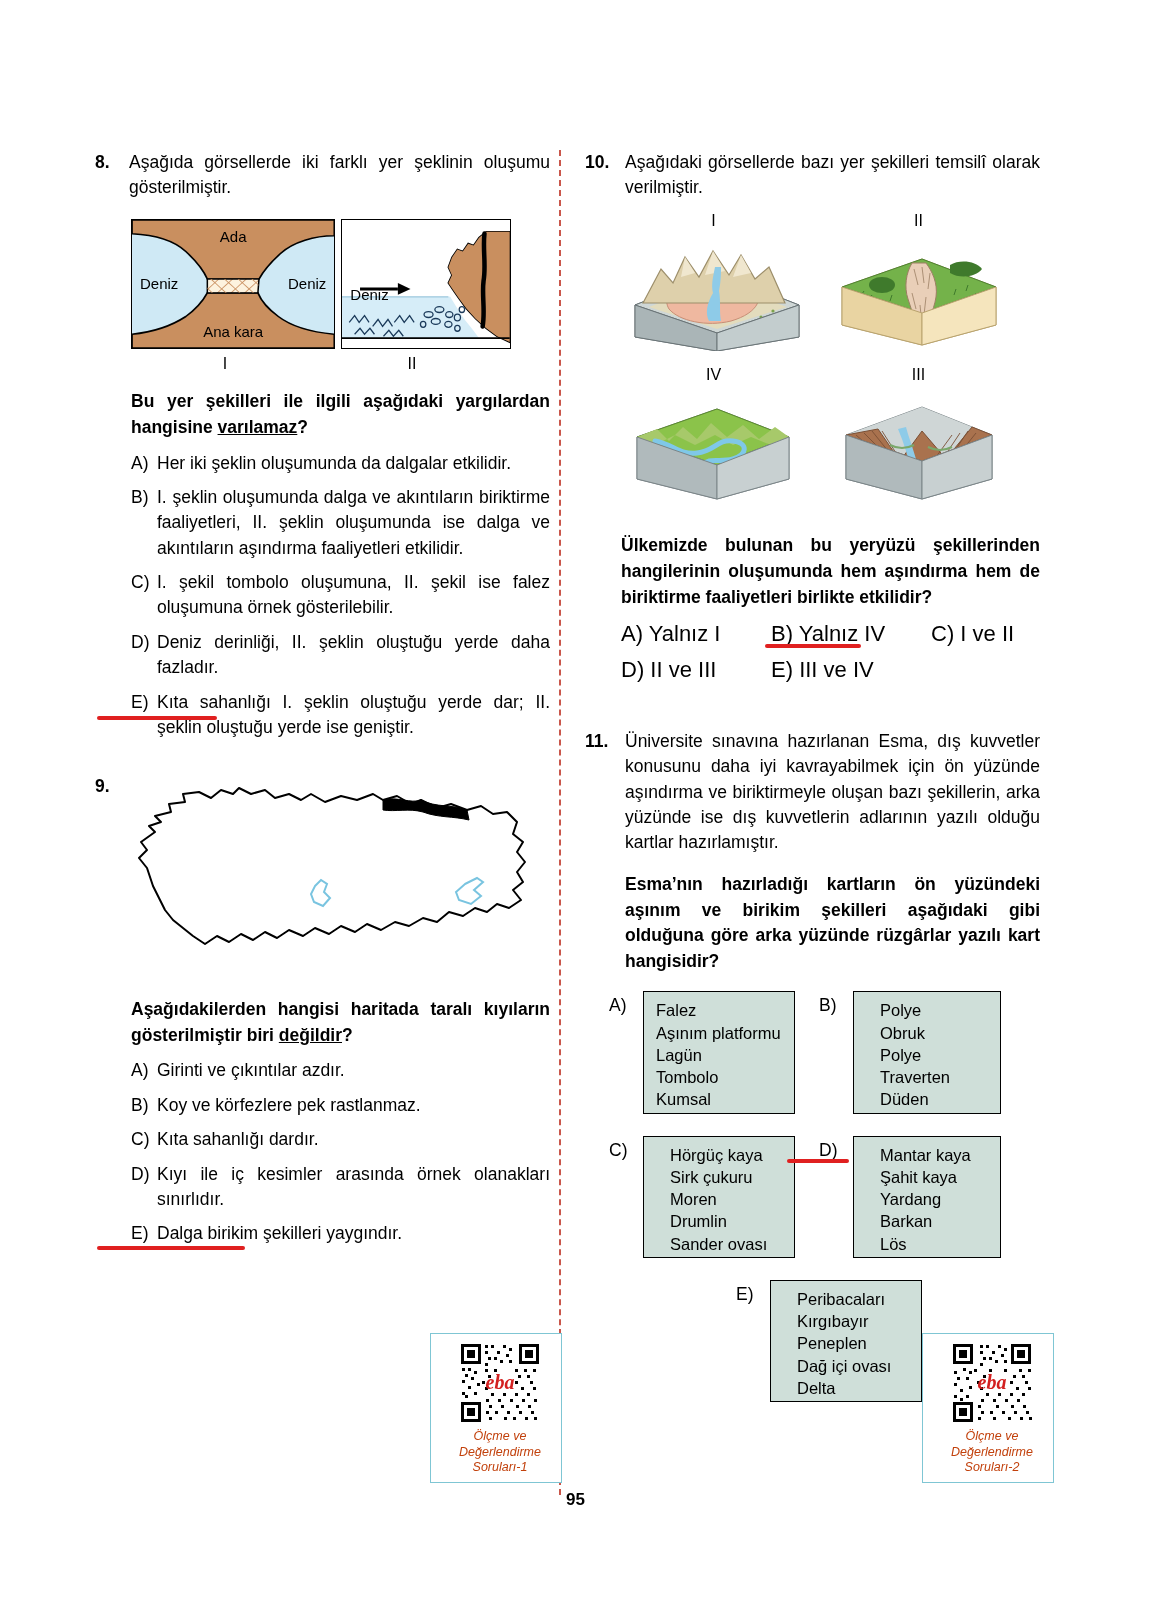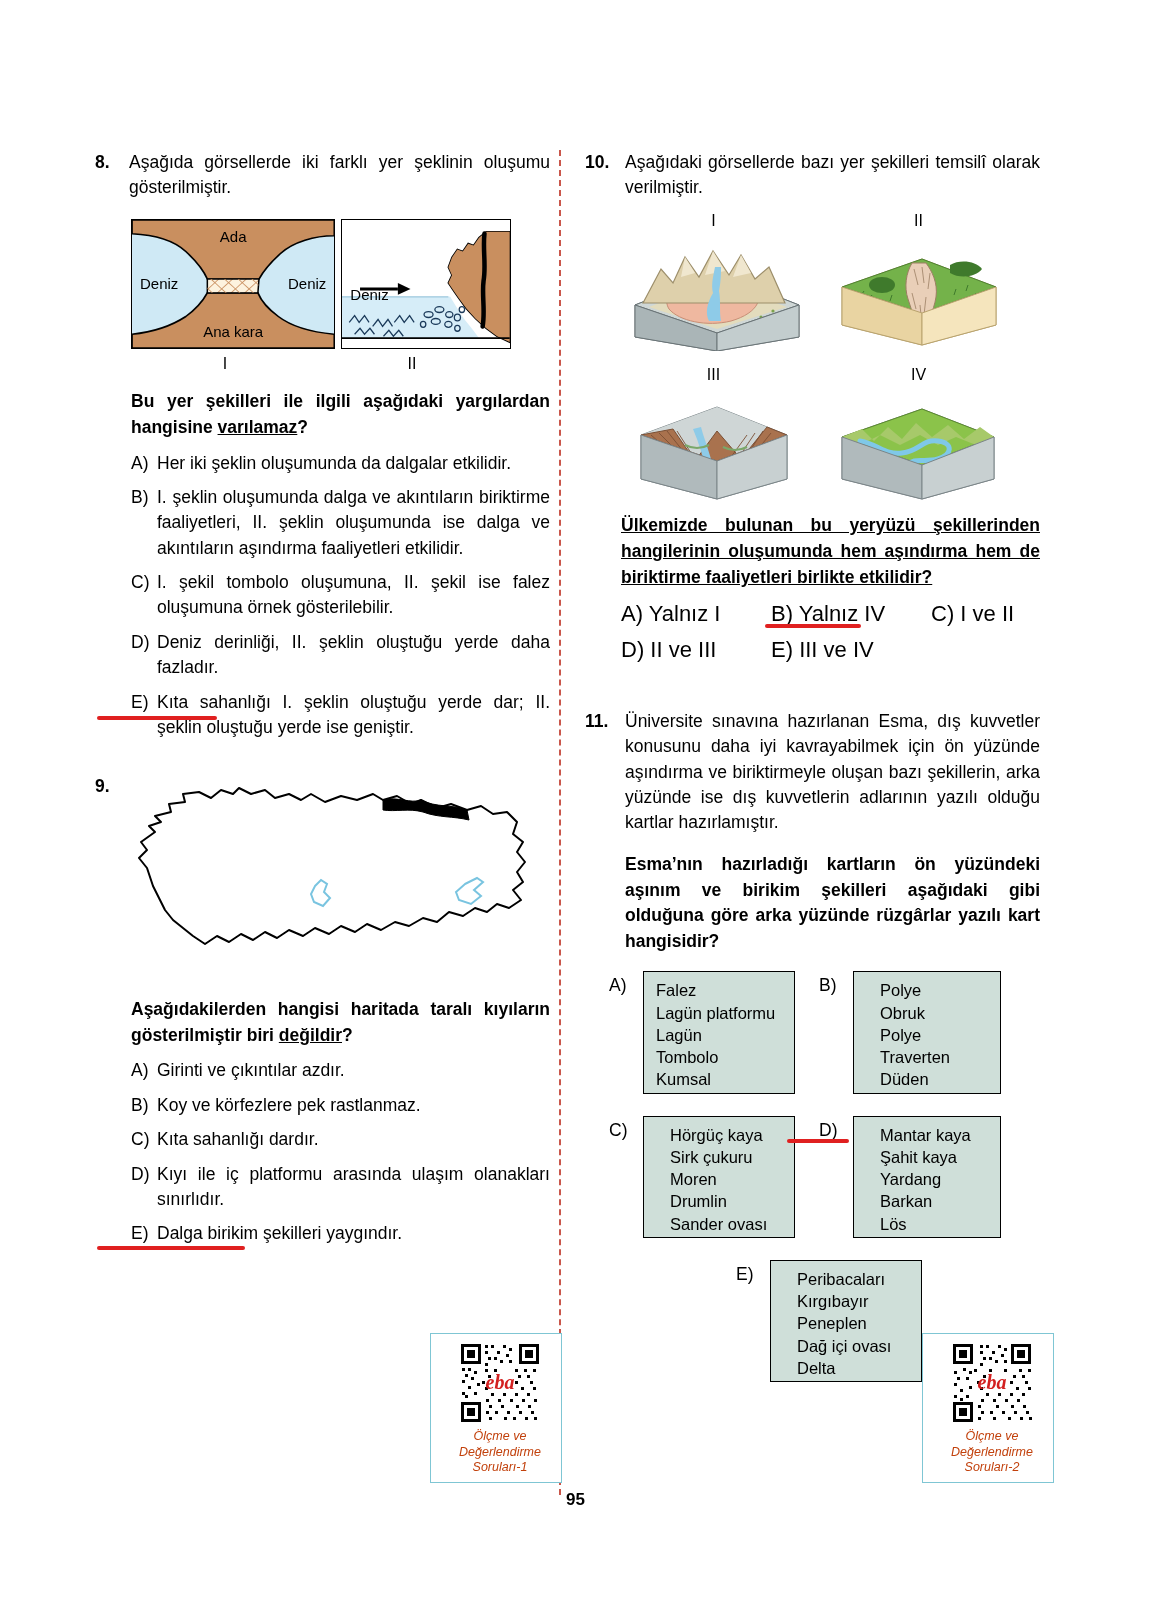--- a/index.html
+++ b/index.html
@@ -353,21 +353,21 @@
         <div class="opt nojust">
           <span class="opt-letter">B)</span>
           <span class="opt-body">Koy ve körfezlere pek rastlanmaz.</span>
         </div>
         <div class="opt nojust">
           <span class="opt-letter">C)</span>
           <span class="opt-body">Kıta sahanlığı dardır.</span>
         </div>
         <div class="opt">
           <span class="opt-letter">D)</span>
-          <span class="opt-body">Kıyı ile iç platformu arasında ulaşım olanakları sınırlıdır.</span>
+          <span class="opt-body">Kıyı ile iç kesimler arasında örnek olanakları sınırlıdır.</span>
         </div>
         <div class="opt nojust">
           <span class="opt-letter">E)</span>
           <span class="opt-body">Dalga birikim şekilleri yaygındır.</span>
           <span class="redmark" style="left:-34px; top:25px; width:148px;"></span>
         </div>
       </div>
     </div>
   </div>
 
@@ -444,20 +444,41 @@
                   <path d="M150,60 L148,66"></path>
               </g>
 
               <polygon points="16,54 16,92 96,112 96,80" fill="#e9d4a2" stroke="#b9a36e" stroke-width="1"></polygon>
               <polygon points="170,54 170,92 96,112 96,80" fill="#f5e5bd" stroke="#b9a36e" stroke-width="1"></polygon>
             </svg>
           </div>
         </div>
 
         <div class="lf-row" style="margin-top:10px;">
+          <div class="lf-cell">
+            <div class="lf-cap">IV</div>
+            <svg class="lf-img" viewBox="0 0 185 118">
+              <polygon points="16,50 96,22 168,50 168,92 96,112 16,92" fill="#bcc4c6" stroke="#7b8588" stroke-width="1"></polygon>
+
+              <polygon points="16,50 96,22 168,50 96,78" fill="#8bc34a" stroke="#5b8a2f" stroke-width="1"></polygon>
+
+              <path d="M16,50 L36,42 L48,54 L62,40 L76,52 L90,36 L106,50 L122,38 L138,52 L154,40 L168,50
+                       L150,58 L130,50 L112,58 L94,48 L74,58 L54,48 L34,58 Z" fill="#a7c96a"></path>
+
+              <path d="M40,86 C62,96 110,98 140,86 L140,96 C110,108 62,106 40,96 Z" fill="#f0b33c"></path>
+
+              <path d="M34,54 C54,58 58,68 76,66 C94,64 96,52 112,54 C128,56 126,68 112,72
+                       C98,76 88,70 82,78 C76,86 88,92 102,88" fill="none" stroke="#7fc8e8" stroke-width="5" stroke-linecap="round"></path>
+
+              <ellipse cx="112" cy="84" rx="9" ry="5" fill="#4fa8d8"></ellipse>
+              <polygon points="16,50 16,92 96,112 96,78" fill="#b0babc" stroke="#7b8588" stroke-width="1"></polygon>
+              <polygon points="168,50 168,92 96,112 96,78" fill="#c8d0d1" stroke="#7b8588" stroke-width="1"></polygon>
+            </svg>
+          </div>
+
           <div class="lf-cell">
             <div class="lf-cap">III</div>
             <svg class="lf-img" viewBox="0 0 185 118">
               <polygon points="20,48 96,20 166,48 166,92 96,112 20,92" fill="#bcc4c6" stroke="#7b8588" stroke-width="1"></polygon>
 
               <polygon points="20,48 96,20 166,48 96,74" fill="#cfd6d6"></polygon>
               <path d="M20,48 L52,42 L74,74 L96,44 L120,72 L146,40 L166,48 L96,74 Z" fill="#a9724e" stroke="#7a4f34" stroke-width="1"></path>
               <g stroke="#7a4f34" stroke-width="0.9" fill="none">
                 <path d="M30,48 L46,62"></path>
                   <path d="M38,46 L54,62"></path>
@@ -472,45 +493,24 @@
               <path d="M72,42 C78,56 82,70 86,86 C88,96 90,104 92,110 L100,108 C96,96 94,84 90,72 C86,58 82,48 80,40 Z" fill="#8ecbe8"></path>
               <g stroke="#7aa86a" stroke-width="2" fill="none">
                 <path d="M64,58 C72,62 80,62 88,58"></path>
                 <path d="M72,76 C80,80 90,80 98,76"></path>
                 <path d="M102,60 C110,64 118,64 126,60"></path>
               </g>
               <polygon points="20,48 20,92 96,112 96,74" fill="#b0babc" stroke="#7b8588" stroke-width="1"></polygon>
               <polygon points="166,48 166,92 96,112 96,74" fill="#c8d0d1" stroke="#7b8588" stroke-width="1"></polygon>
             </svg>
           </div>
-
-          <div class="lf-cell">
-            <div class="lf-cap">IV</div>
-            <svg class="lf-img" viewBox="0 0 185 118">
-              <polygon points="16,50 96,22 168,50 168,92 96,112 16,92" fill="#bcc4c6" stroke="#7b8588" stroke-width="1"></polygon>
-
-              <polygon points="16,50 96,22 168,50 96,78" fill="#8bc34a" stroke="#5b8a2f" stroke-width="1"></polygon>
-
-              <path d="M16,50 L36,42 L48,54 L62,40 L76,52 L90,36 L106,50 L122,38 L138,52 L154,40 L168,50
-                       L150,58 L130,50 L112,58 L94,48 L74,58 L54,48 L34,58 Z" fill="#a7c96a"></path>
-
-              <path d="M40,86 C62,96 110,98 140,86 L140,96 C110,108 62,106 40,96 Z" fill="#f0b33c"></path>
-
-              <path d="M34,54 C54,58 58,68 76,66 C94,64 96,52 112,54 C128,56 126,68 112,72
-                       C98,76 88,70 82,78 C76,86 88,92 102,88" fill="none" stroke="#7fc8e8" stroke-width="5" stroke-linecap="round"></path>
-
-              <ellipse cx="112" cy="84" rx="9" ry="5" fill="#4fa8d8"></ellipse>
-              <polygon points="16,50 16,92 96,112 96,78" fill="#b0babc" stroke="#7b8588" stroke-width="1"></polygon>
-              <polygon points="168,50 168,92 96,112 96,78" fill="#c8d0d1" stroke="#7b8588" stroke-width="1"></polygon>
-            </svg>
-          </div>
-        </div>
-      </div>
-
-      <div class="prompt" style="margin-top:4px;text-decoration:underline;">Ülkemizde bulunan bu yeryüzü şekillerinden hangilerinin oluşumunda hem aşındırma hem de biriktirme faaliyetleri birlikte etkilidir?</div>
+        </div>
+      </div>
+
+      <div class="prompt" style="margin-top:24px;">Ülkemizde bulunan bu yeryüzü şekillerinden hangilerinin oluşumunda hem aşındırma hem de biriktirme faaliyetleri birlikte etkilidir?</div>
 
       <div class="opt-inline-row">
         <div class="oi a">
           <span>A)</span>
           <span>Yalnız I</span>
         </div>
         <div class="oi b">
           <span>B)</span>
           <span>Yalnız IV</span>
           <span class="redmark" style="left:-6px; top:23px; width:96px;"></span>
@@ -541,21 +541,21 @@
 
       <div class="prompt" style="margin-left:40px;">Esma’nın hazırladığı kartların ön yüzündeki aşınım ve birikim şekilleri aşağıdaki gibi olduğuna göre arka yüzünde rüzgârlar yazılı kart hangisidir?</div>
 
       <div class="cards">
 
         <div class="card-row">
           <div class="card-wrap" style="width:210px;">
             <span class="card-letter">A)</span>
             <div class="card">
               <div>Falez</div>
-              <div>Lagün platformu</div>
+              <div>Aşınım platformu</div>
               <div>Lagün</div>
               <div>Tombolo</div>
               <div>Kumsal</div>
             </div>
           </div>
           <div class="card-wrap" style="width:200px;">
             <span class="card-letter">B)</span>
             <div class="card indent" style="min-width:148px;">
               <div>Polye</div>
               <div>Obruk</div>

